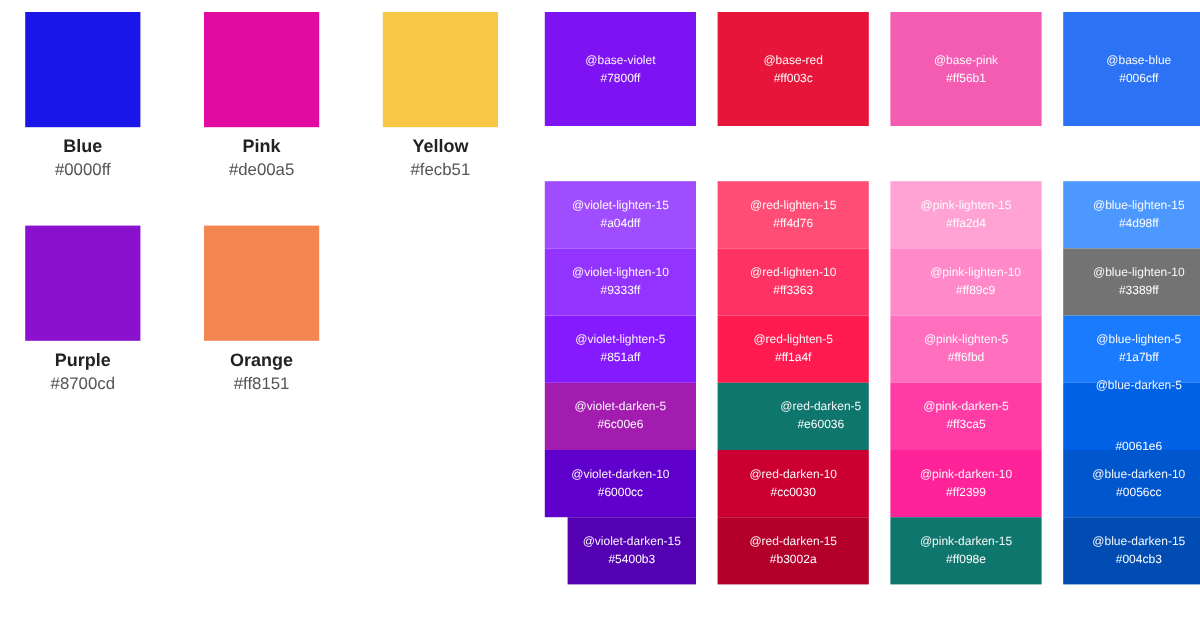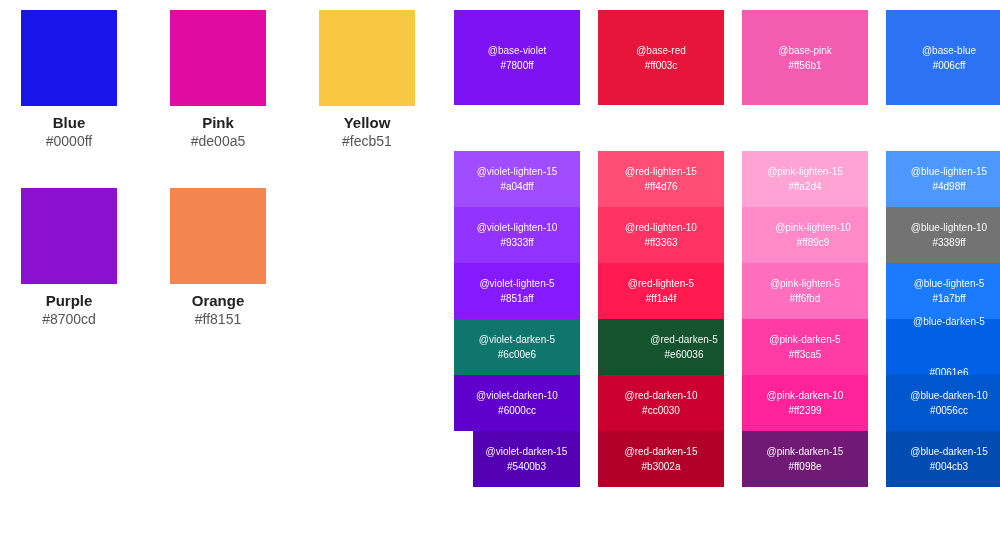--- a/index.html
+++ b/index.html
@@ -131,21 +131,21 @@
           <div class="var-hex">#a04dff</div>
         </div>
         <div class="shade-step" style="background: rgb(147, 51, 255);">
           <div class="var-name">@violet-lighten-10</div>
           <div class="var-hex">#9333ff</div>
         </div>
         <div class="shade-step" style="background: rgb(133, 26, 255);">
           <div class="var-name">@violet-lighten-5</div>
           <div class="var-hex">#851aff</div>
         </div>
-        <div class="shade-step" style="background: #0f766e;">
+        <div class="shade-step" style="background: #a21caf;">
           <div class="var-name">@violet-darken-5</div>
           <div class="var-hex">#6c00e6</div>
         </div>
         <div class="shade-step" style="background: rgb(96, 0, 204);">
           <div class="var-name">@violet-darken-10</div>
           <div class="var-hex">#6000cc</div>
         </div>
         <div class="shade-step" style="background: rgb(84, 0, 179); margin-left: 19px;">
           <div class="var-name">@violet-darken-15</div>
           <div class="var-hex">#5400b3</div>
@@ -157,21 +157,21 @@
           <div class="var-hex">#ff4d76</div>
         </div>
         <div class="shade-step" style="background: rgb(255, 51, 99);">
           <div class="var-name">@red-lighten-10</div>
           <div class="var-hex">#ff3363</div>
         </div>
         <div class="shade-step" style="background: rgb(255, 26, 79);">
           <div class="var-name">@red-lighten-5</div>
           <div class="var-hex">#ff1a4f</div>
         </div>
-        <div class="shade-step" style="background: #14532d; padding-left: 46px;">
+        <div class="shade-step" style="background: #0f766e; padding-left: 46px;">
           <div class="var-name">@red-darken-5</div>
           <div class="var-hex">#e60036</div>
         </div>
         <div class="shade-step" style="background: rgb(204, 0, 48);">
           <div class="var-name">@red-darken-10</div>
           <div class="var-hex">#cc0030</div>
         </div>
         <div class="shade-step" style="background: rgb(179, 0, 42);">
           <div class="var-name">@red-darken-15</div>
           <div class="var-hex">#b3002a</div>
@@ -191,21 +191,21 @@
           <div class="var-hex">#ff6fbd</div>
         </div>
         <div class="shade-step" style="background: rgb(255, 60, 165);">
           <div class="var-name">@pink-darken-5</div>
           <div class="var-hex">#ff3ca5</div>
         </div>
         <div class="shade-step" style="background: rgb(255, 35, 153);">
           <div class="var-name">@pink-darken-10</div>
           <div class="var-hex">#ff2399</div>
         </div>
-        <div class="shade-step" style="background: #701a75;">
+        <div class="shade-step" style="background: #0f766e;">
           <div class="var-name">@pink-darken-15</div>
           <div class="var-hex">#ff098e</div>
         </div>
       </div>
       <div class="palette-col">
         <div class="shade-step" style="background: rgb(77, 152, 255);">
           <div class="var-name">@blue-lighten-15</div>
           <div class="var-hex">#4d98ff</div>
         </div>
         <div class="shade-step" style="background: #737373;">

